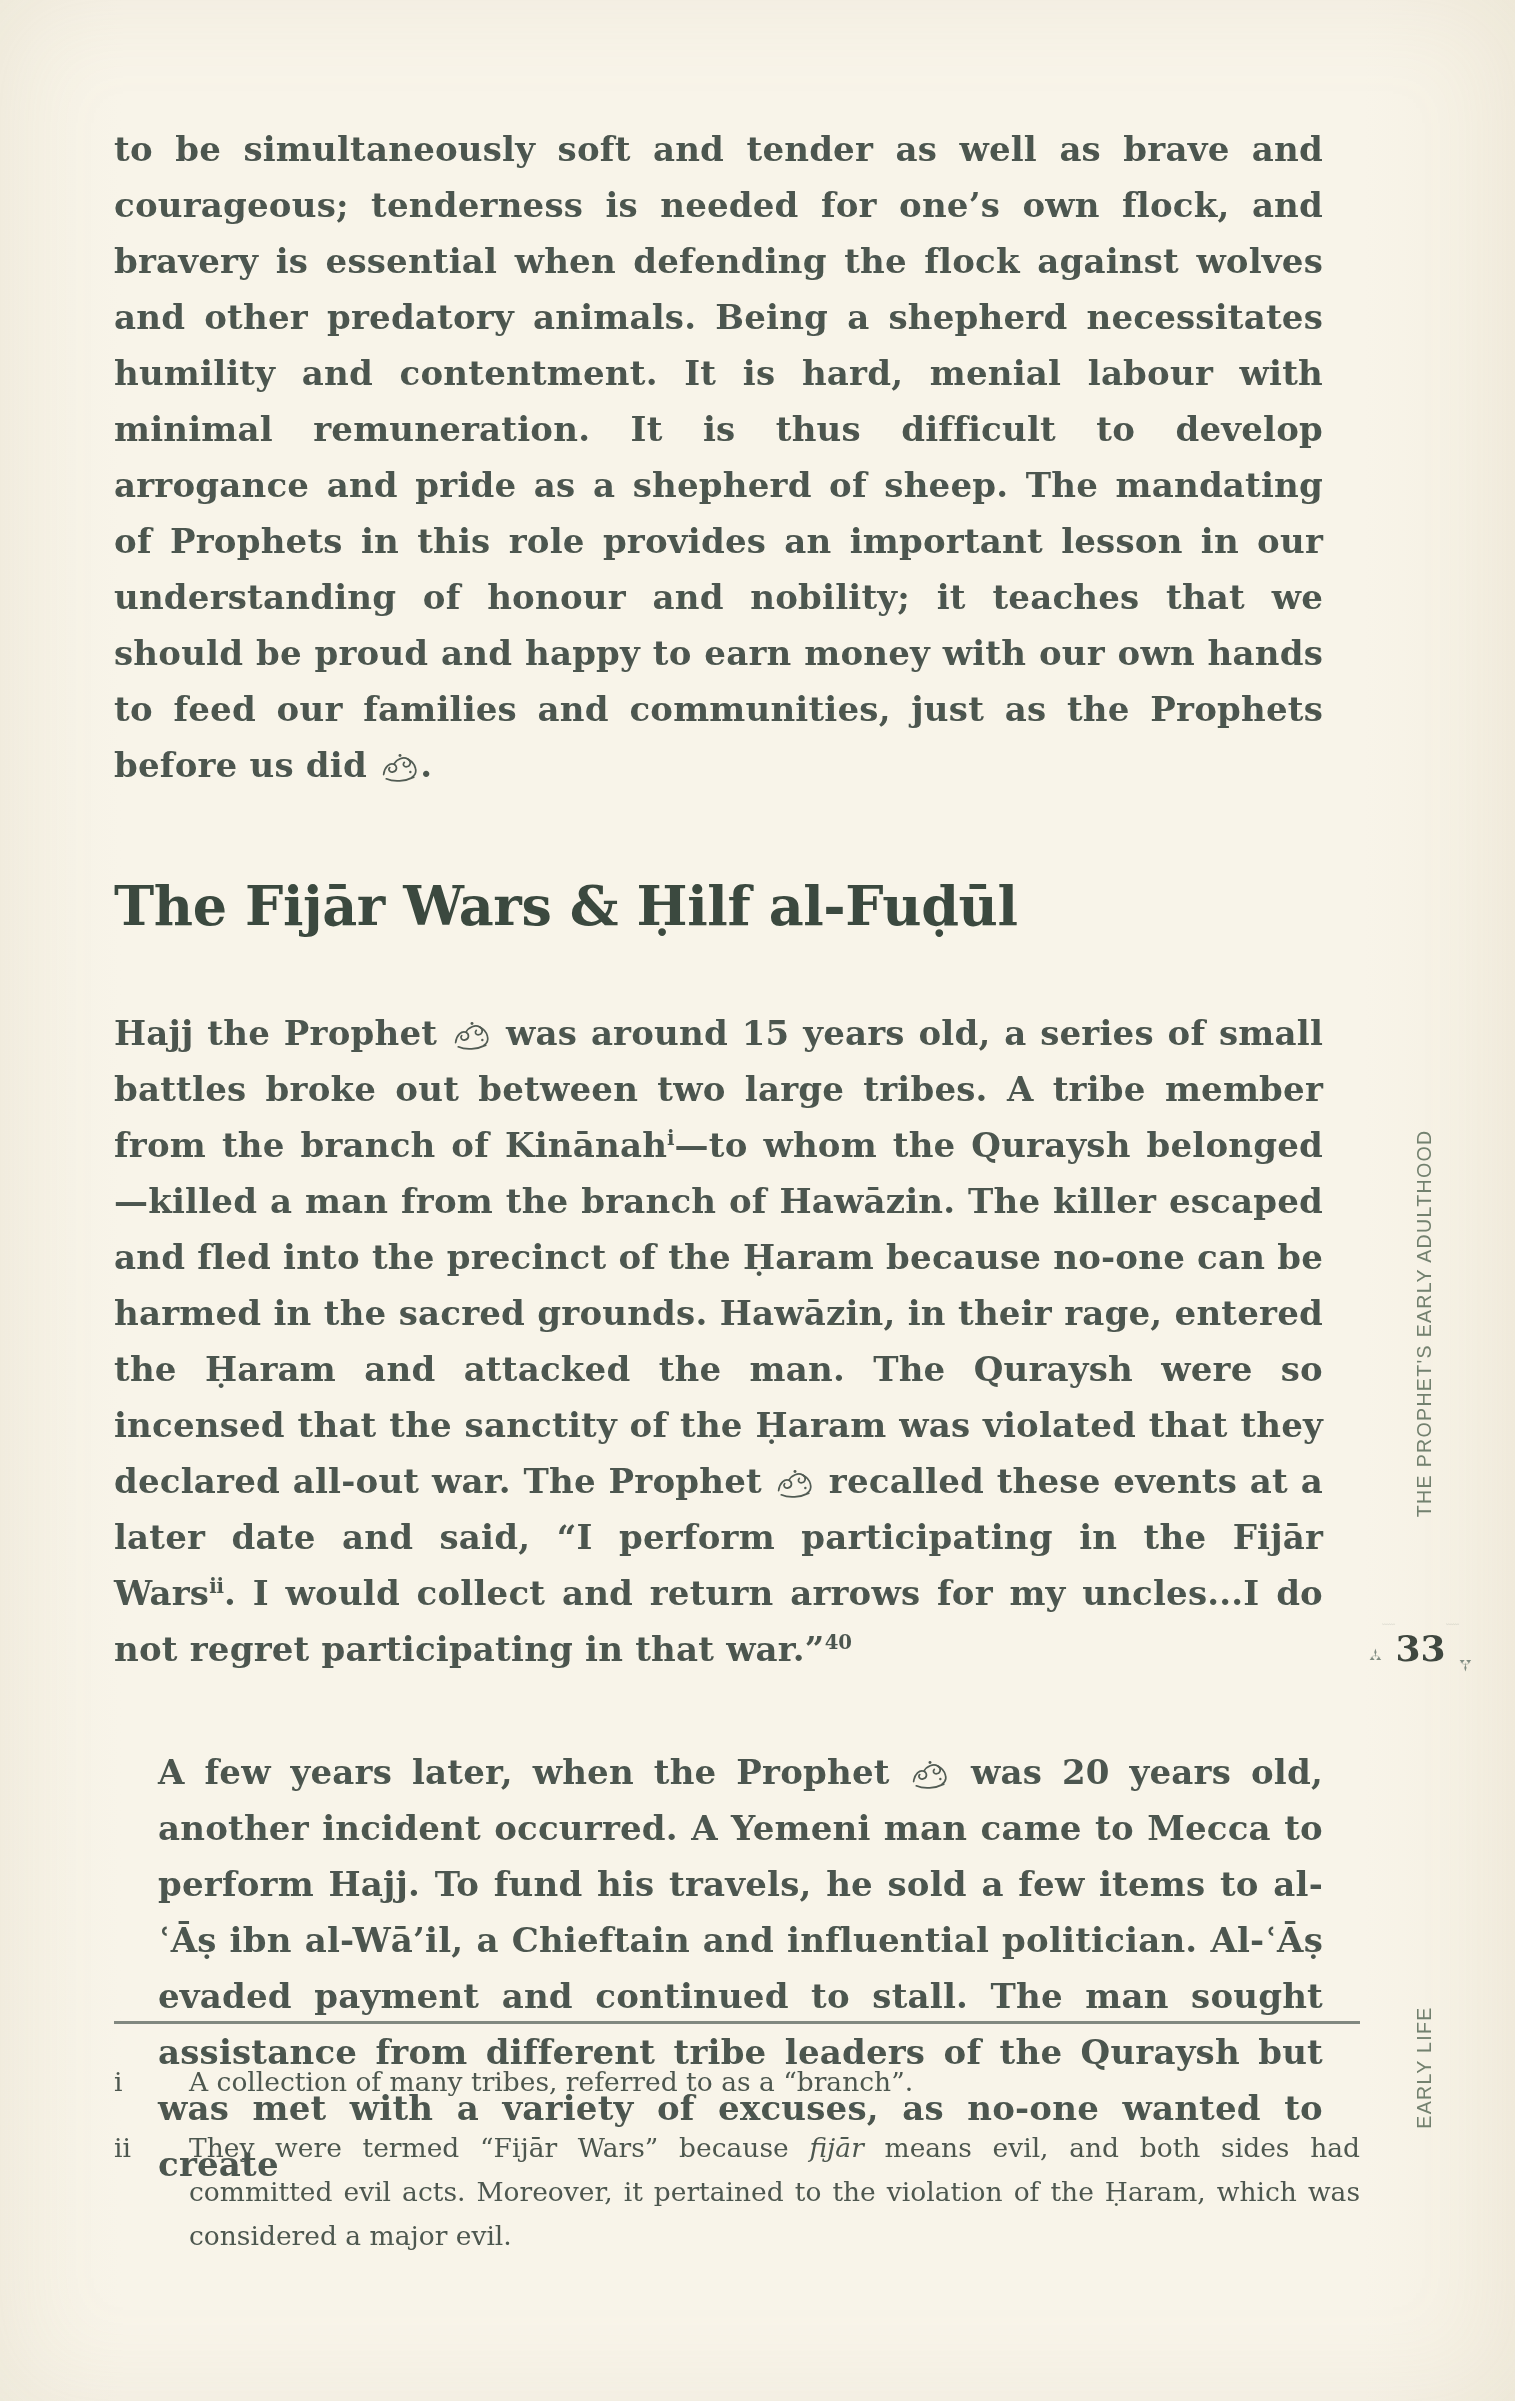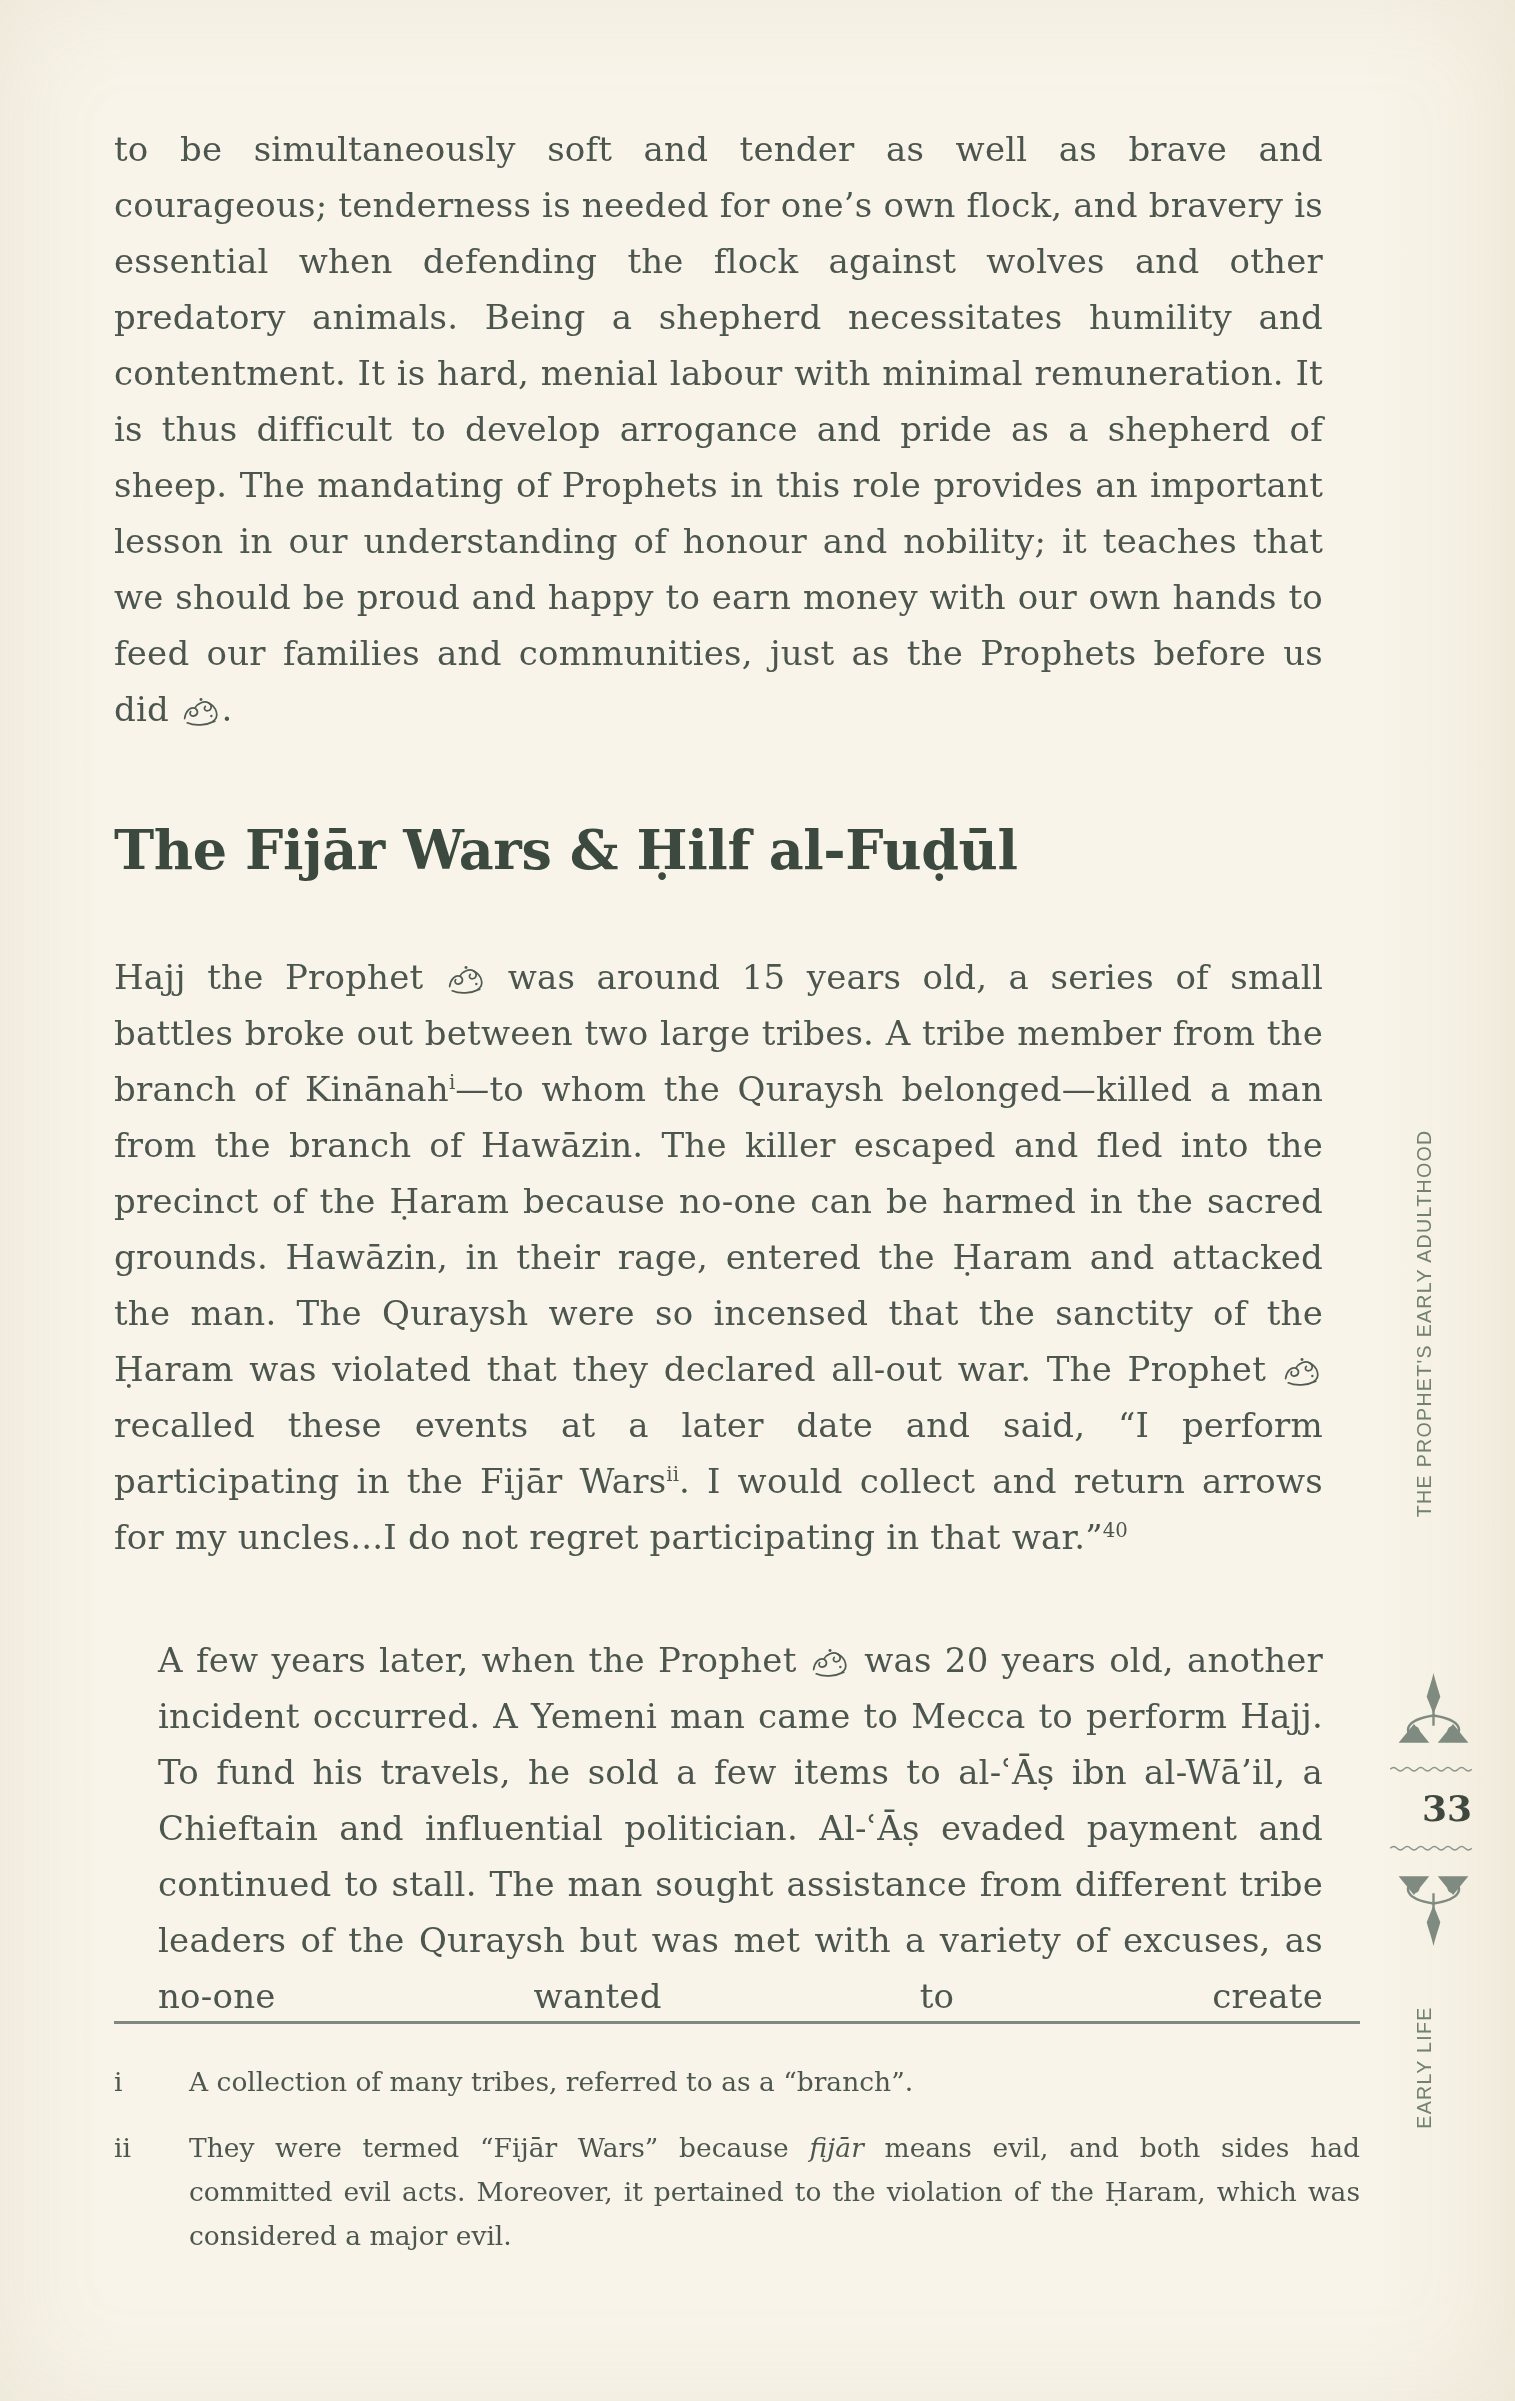--- a/index.html
+++ b/index.html
@@ -14,20 +14,21 @@
   }
   .content{
     position:absolute;left:114px;top:111px;width:1209px;
   }
   p.body{
     margin:0;
     font-size:34px;line-height:56px;
     color:#4c564f;
     text-align:justify;
     letter-spacing:0.2px;
+    font-weight:bold;
   }
   p.body.first{margin-top:10.3px;}
   p.body.continues{text-align-last:justify;}
   h1.heading{
     margin:82px 0 68px 0;
     font-size:54px;line-height:62px;
     font-weight:bold;
     color:#3b493f;
     letter-spacing:-0.4px;
   }
@@ -52,22 +53,22 @@
     display:flex;align-items:center;gap:13.7px;
     font-family:"Liberation Sans","DejaVu Sans",sans-serif;
     font-size:19.6px;letter-spacing:1.3px;
     color:#73816f;
     white-space:nowrap;
   }
   .v-label-top{left:1228px;top:1302px;width:393px;height:29px;transform:rotate(-90deg);justify-content:center;}
   .v-label-bottom{left:1322px;top:2053px;width:205px;height:29px;transform:rotate(-90deg);justify-content:center;}
 
   .ornament-stack{
-    position:absolute;left:1369px;top:1673px;width:103px;
-    display:flex;flex-direction:column;align-items:flex-end;
+    position:absolute;left:1369px;top:1613px;width:103px;
+    display:flex;flex-direction:row;align-items:flex-start;
   }
   .fleuron path{fill:#7f8b81;}
   .fleuron .curl{fill:none;stroke:#7f8b81;stroke-width:3;stroke-linecap:round;}
   .fleuron.down{transform:rotate(180deg);}
   .squiggle{margin-top:6.8px;}
   .squiggle path{fill:none;stroke:#8a958c;stroke-width:1.6;}
   .page-number{
     margin:13.7px 0 8.5px 0;
     font-size:36px;font-weight:bold;color:#3f473f;
     font-family:"DejaVu Serif","Liberation Serif",serif;

